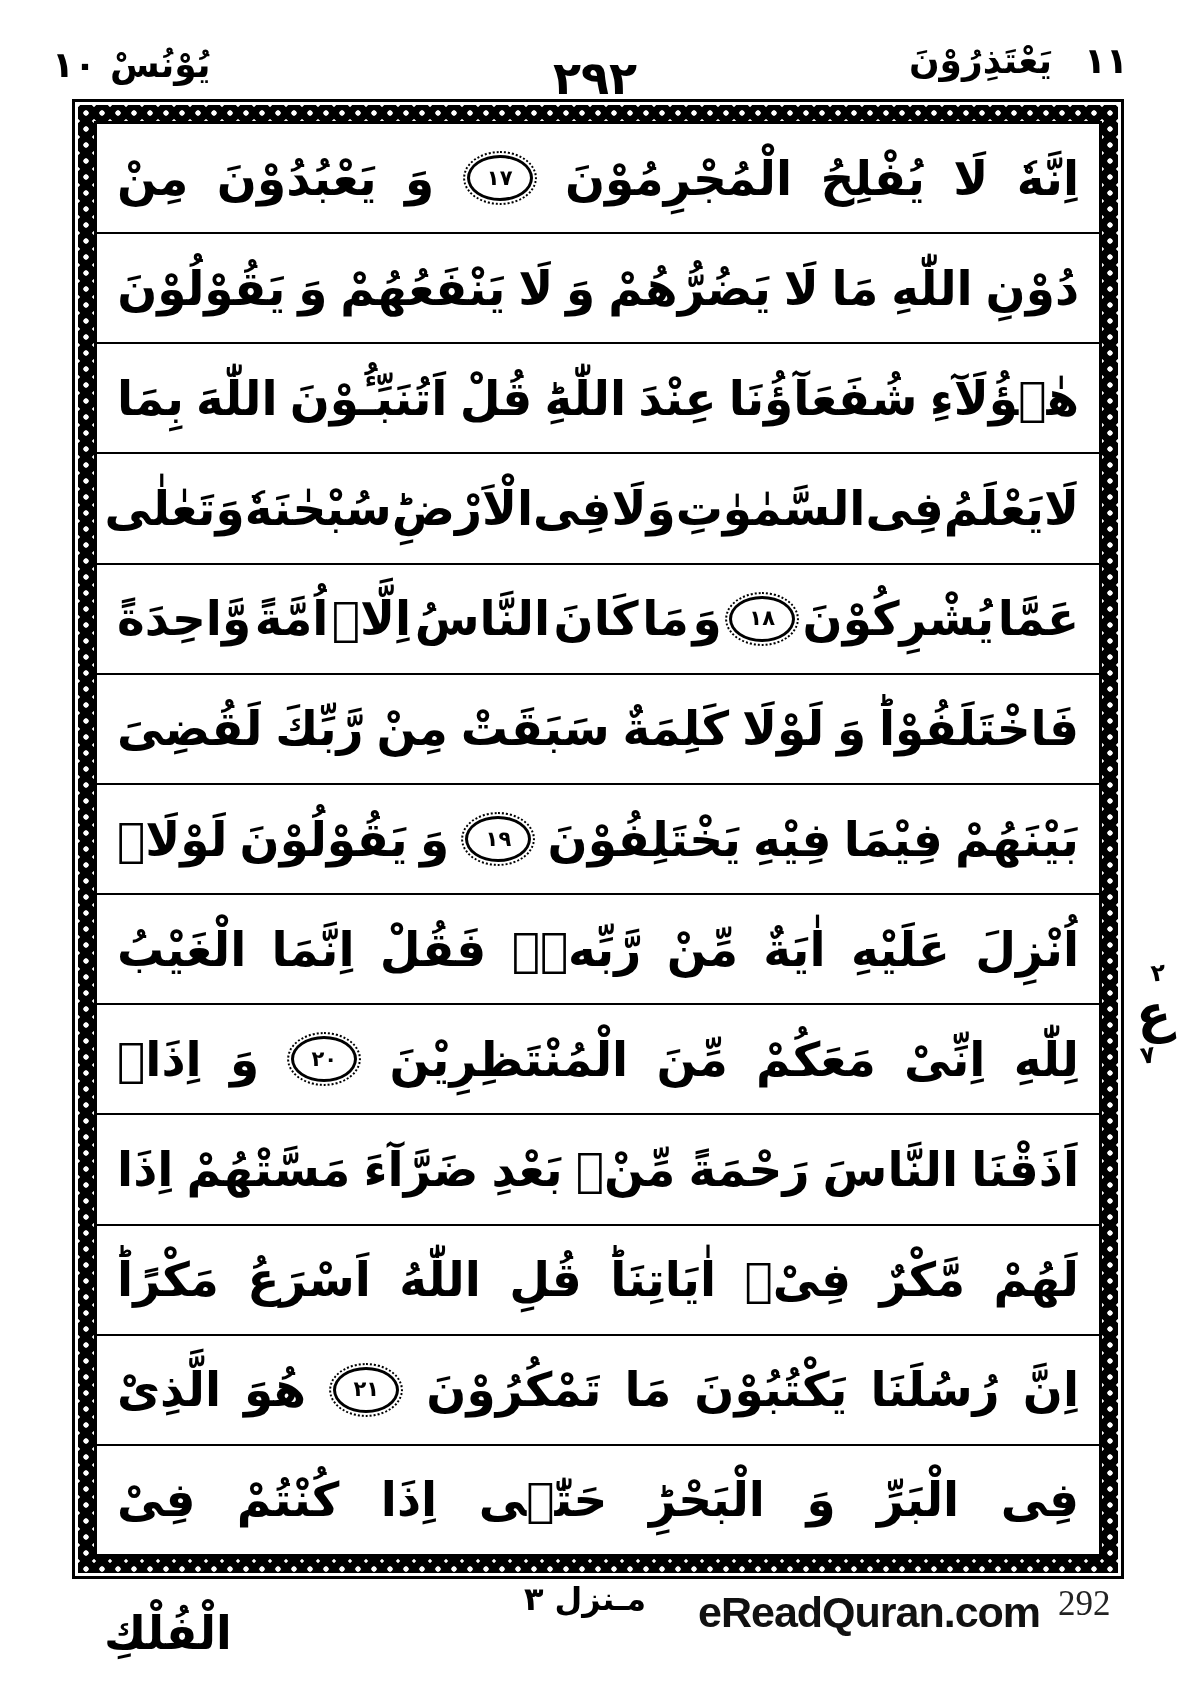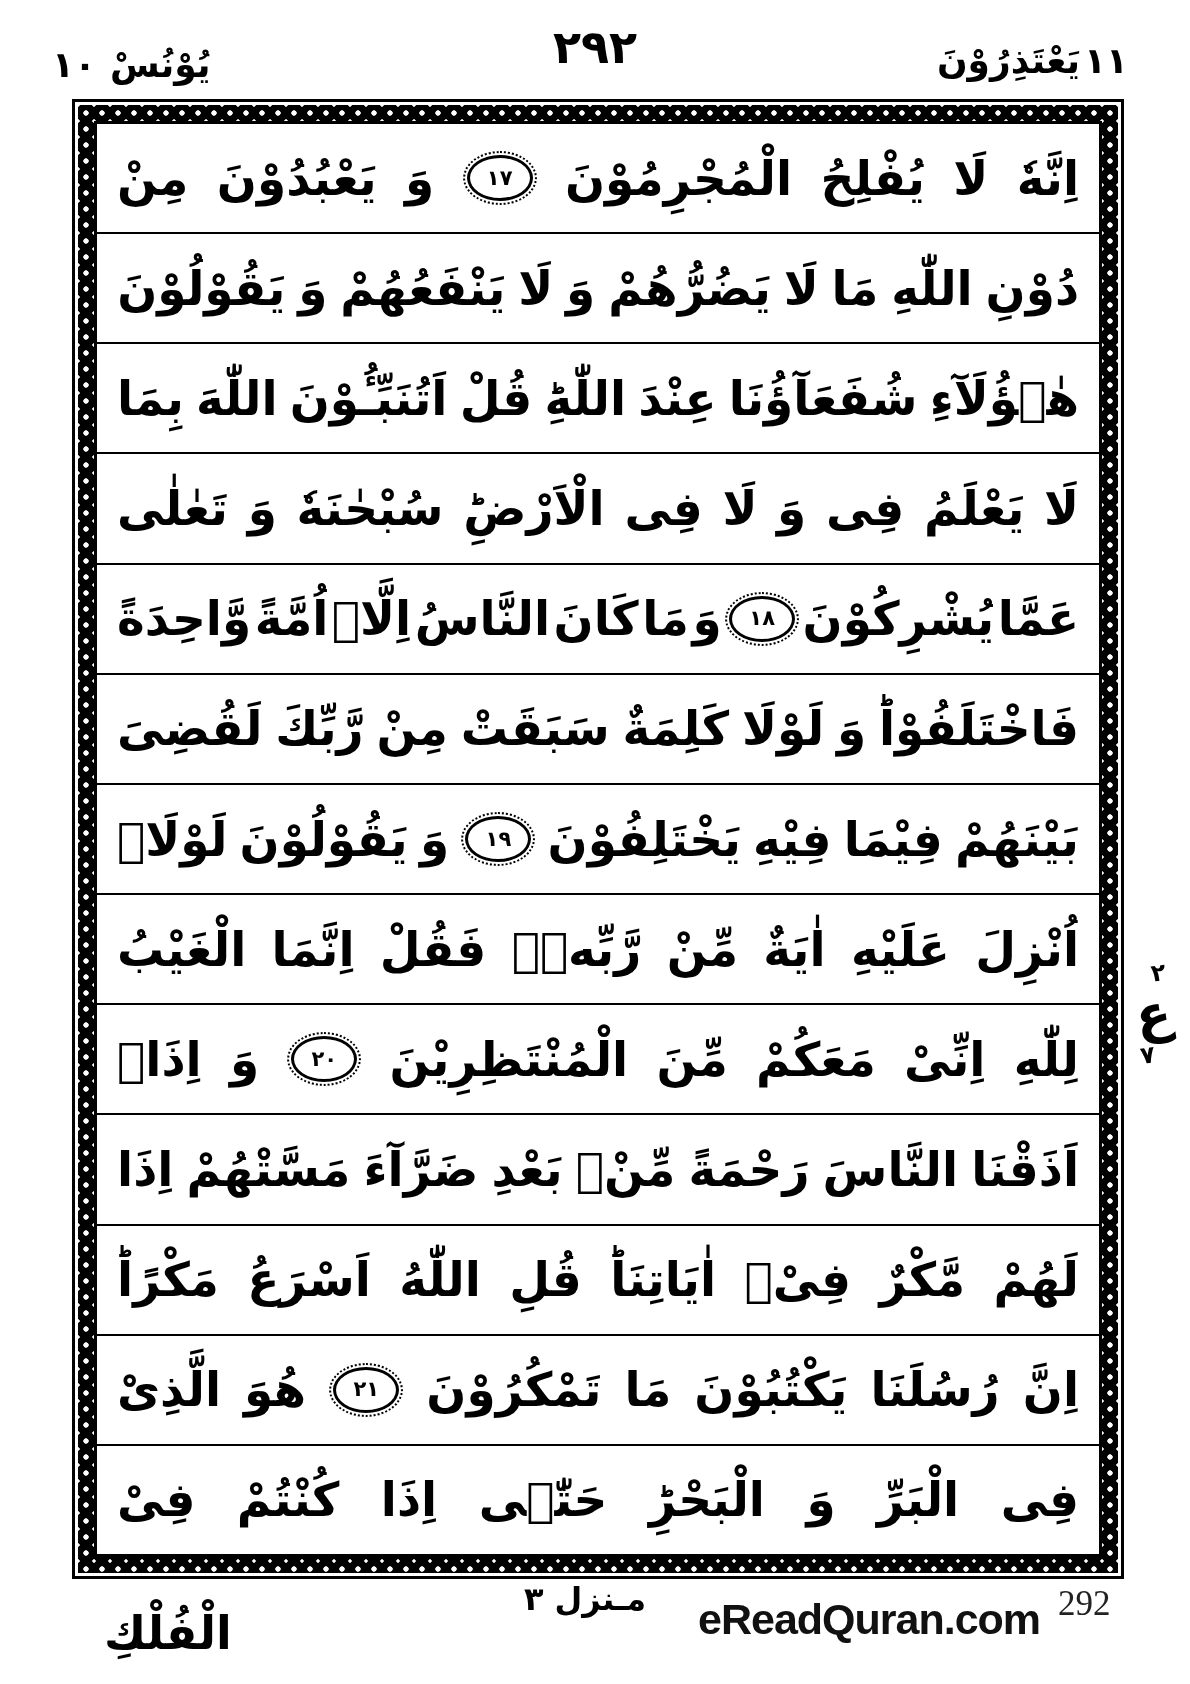--- a/index.html
+++ b/index.html
@@ -12,26 +12,26 @@
     overflow:hidden;
     border-radius:28px;
   }
   
   .hdr-surah{
     position:absolute;left:52px;top:44px;
     display:flex;flex-direction:row;align-items:center;gap:14px;
     direction:ltr;font-size:36px;font-weight:bold;
   }
   .hdr-page{
-    position:absolute;left:0;right:0;top:20px;
+    position:absolute;left:0;right:0;top:51px;
     text-align:center;font-size:46px;font-weight:bold;letter-spacing:2px;
   }
   .hdr-juz{
     position:absolute;right:62px;top:40px;
-    display:flex;flex-direction:row;align-items:center;gap:4px;
+    display:flex;flex-direction:row;align-items:center;gap:32px;
     direction:ltr;font-size:36px;font-weight:bold;
   }
   
   .frame-outer{
     position:absolute;left:72px;top:99px;
     width:1052px;height:1480px;
     box-sizing:border-box;
     border:3px solid #000;
     padding:3px;
     background:#fff;
@@ -96,21 +96,20 @@
   }
   .manzil{
     position:absolute;left:505px;top:1580px;width:160px;
     text-align:center;font-size:32px;font-weight:bold;direction:rtl;
   }
   .website{
     position:absolute;left:698px;top:1588px;
     font-size:43px;font-weight:bold;letter-spacing:-1px;
     font-family:"Liberation Sans",sans-serif;
     color:#111;
-    margin-top:7px;
   }
   .page-num{
     position:absolute;left:1058px;top:1584px;
     font-size:35px;color:#222;
     font-family:Liberation Serif, serif;
   }
 </style>
 </head>
 <body>
 
@@ -161,20 +160,21 @@
             <span class="qword">اللّٰهِؕ</span>
             <span class="qword">قُلْ</span>
             <span class="qword">اَتُنَبِّـُٔوْنَ</span>
             <span class="qword">اللّٰهَ</span>
             <span class="qword">بِمَا</span>
           </div>
           <div class="qline">
             <span class="qword">لَا</span>
             <span class="qword">يَعْلَمُ</span>
             <span class="qword">فِی</span>
+            <span class="qword">السَّمٰوٰتِ</span>
             <span class="qword">وَ</span>
             <span class="qword">لَا</span>
             <span class="qword">فِی</span>
             <span class="qword">الْاَرْضِؕ</span>
             <span class="qword">سُبْحٰنَهٗ</span>
             <span class="qword">وَ</span>
             <span class="qword">تَعٰلٰی</span>
           </div>
           <div class="qline">
             <span class="qword">عَمَّا</span>

